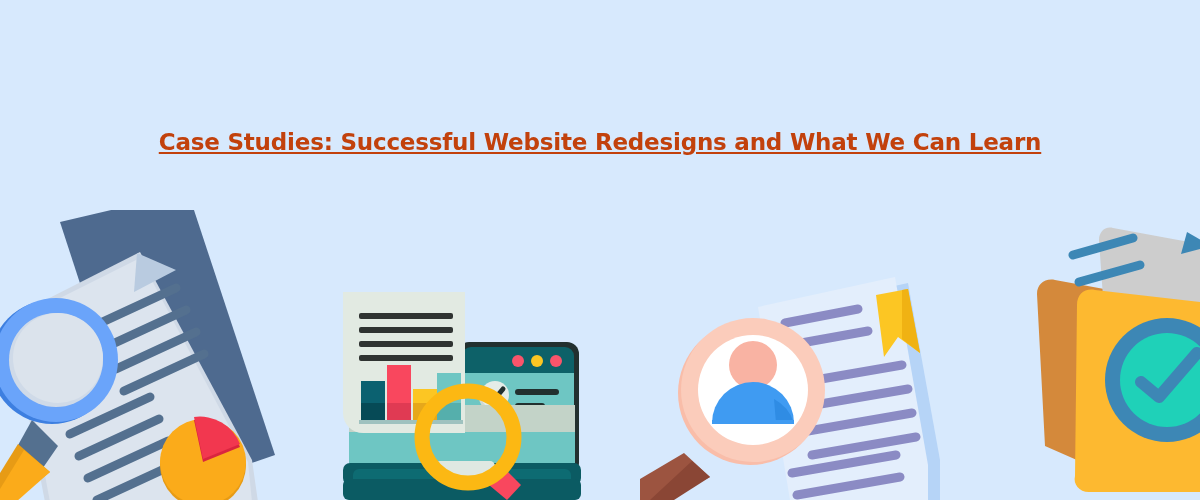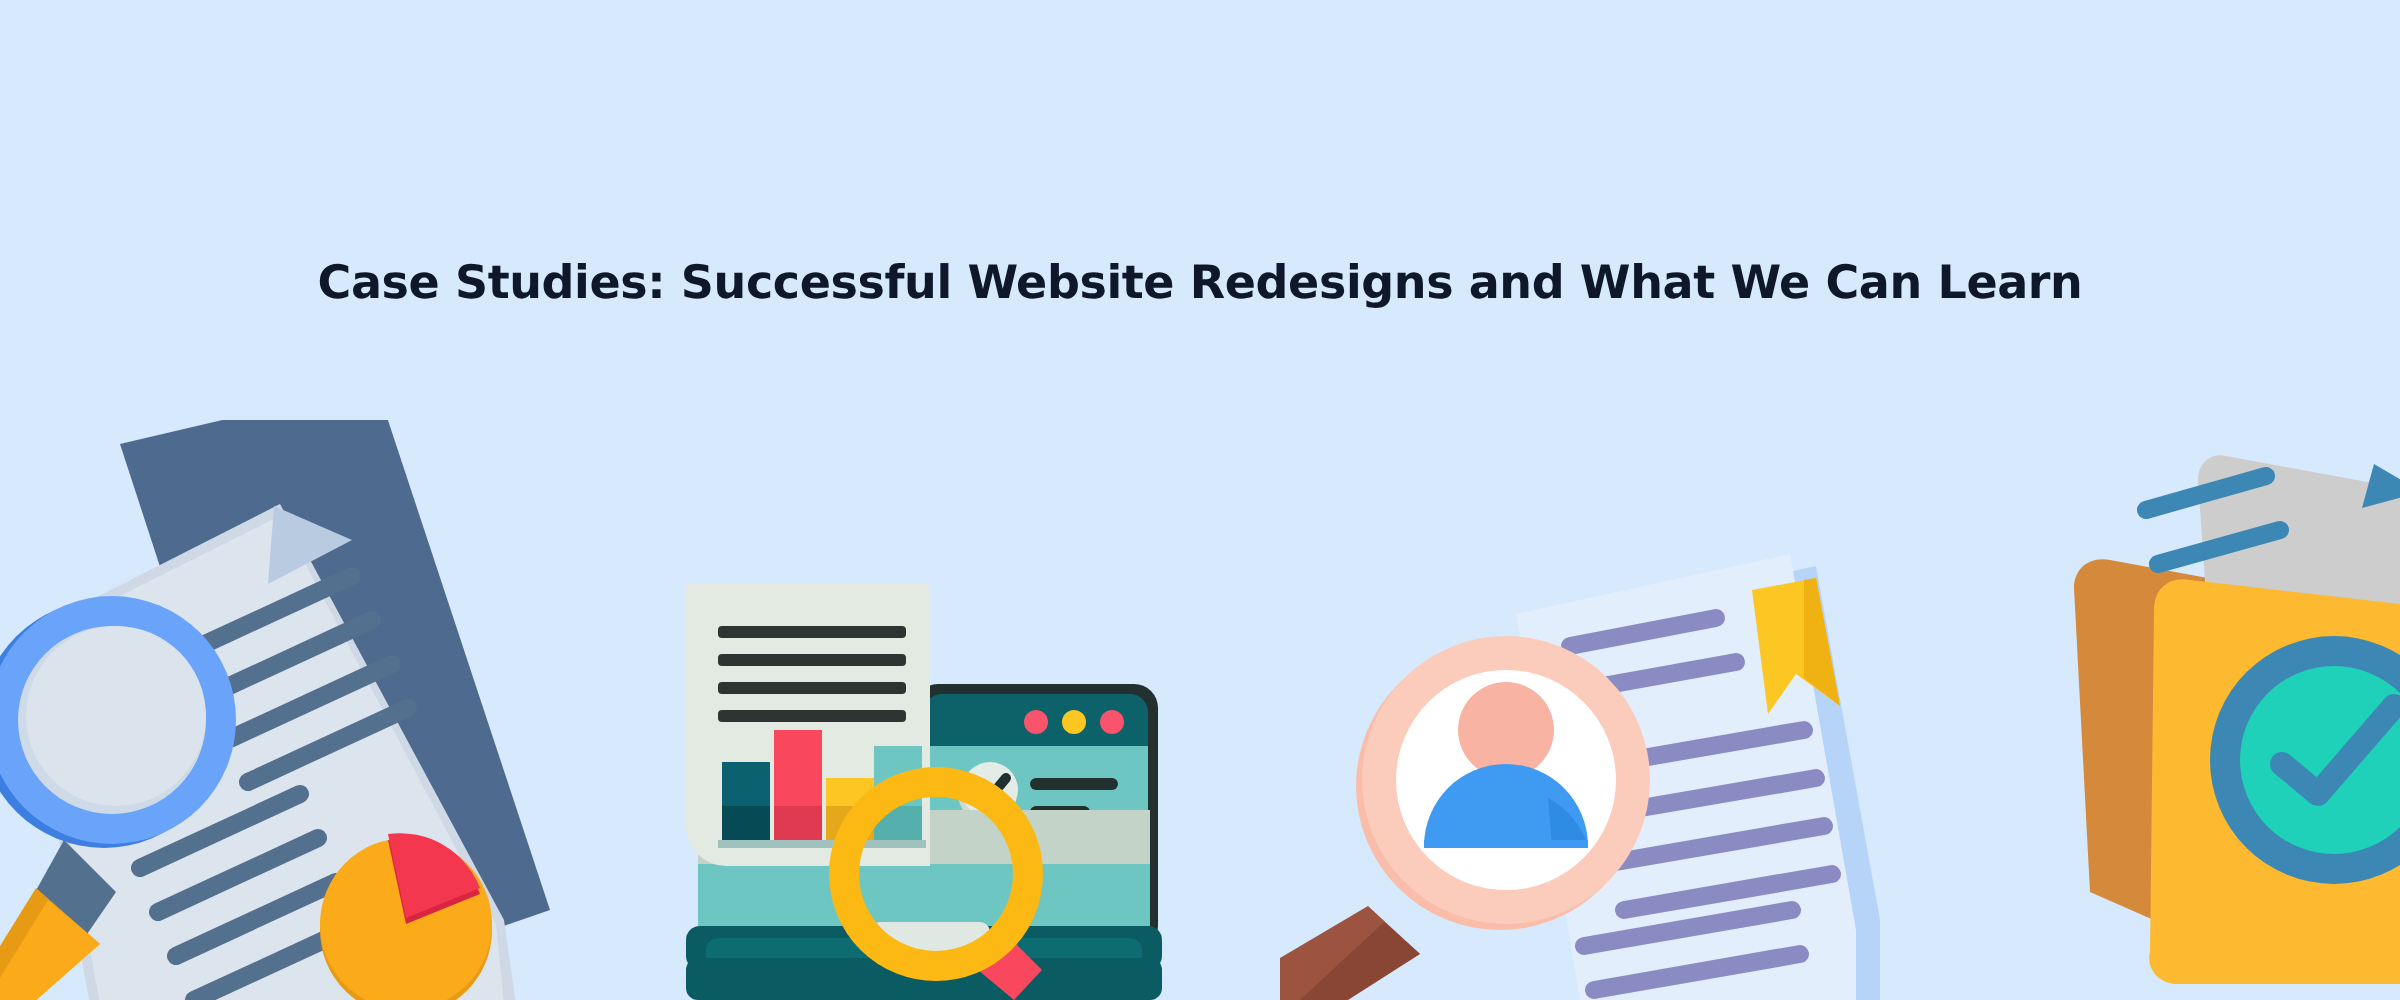--- a/index.html
+++ b/index.html
@@ -40,21 +40,21 @@
   #art-center    { left: 325px;  bottom: 0; }
   #art-person    { left: 640px;  bottom: 0; }
   #art-folder    { left: 1015px; bottom: 0; }
   svg { display: block; }
 </style>
 </head>
 <body>
 
 <div id="banner" style="background: rgb(215, 233, 253);">
 
-  <div id="banner-title" style="color: #0f172a;">Case Studies: Successful Website Redesigns and What We Can Learn</div>
+  <div id="banner-title" style="color: #c2410c; text-decoration: underline;">Case Studies: Successful Website Redesigns and What We Can Learn</div>
 
   <div class="art" id="art-left">
     <svg width="300" height="290" viewBox="0 0 300 290">
 
       <g>
         <path d="M70 12 L198 -18 L285 245 L160 288 Z" fill="#4e6a8f"></path>
       </g>
 
       <g>
         <path d="M20 108 L150 42 L262 250 L268 292 L55 292 Z" fill="#cfd9e6"></path>

